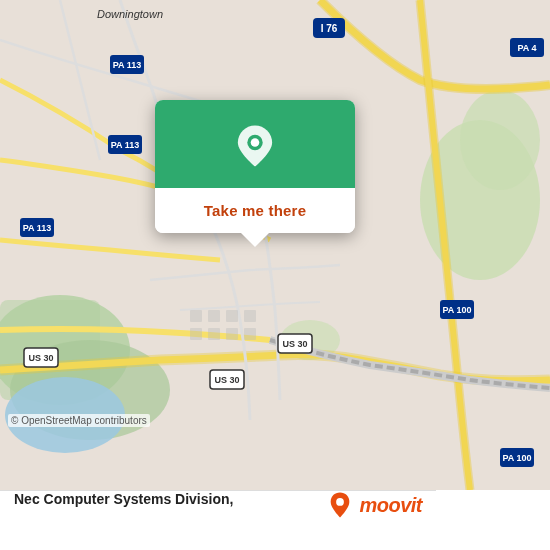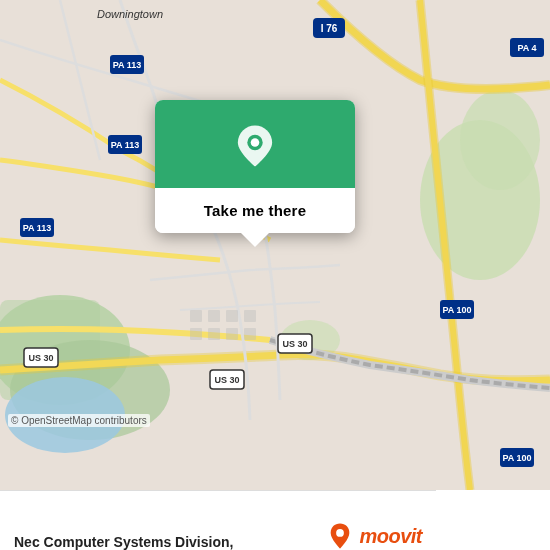--- a/index.html
+++ b/index.html
@@ -59,21 +59,21 @@
       height: 48px;
     }
 
     #popup-button {
       width: 100%;
       background: white;
       border: none;
       padding: 14px 10px;
       font-size: 15px;
       font-weight: 600;
-      color: #000000;
+      color: #c2410c;
       cursor: pointer;
       text-align: center;
       border-radius: 0 0 8px 8px;
       letter-spacing: 0.2px;
     }
 
     
     #popup-tail {
       position: absolute;
       bottom: -14px;
@@ -86,21 +86,21 @@
       border-top: 14px solid white;
       z-index: 11;
     }
 
     
     #bottom-bar {
       width: 436px;
       height: 60px;
       background: white;
       display: flex;
-      align-items: flex-end;
+      align-items: flex-start;
       justify-content: space-between;
       padding: 0 14px;
       border-top: 1px solid #ddd;
       position: relative;
       gap: 10px;
     }
 
     #bottom-bar-left {
       display: flex;
       flex-direction: column;

